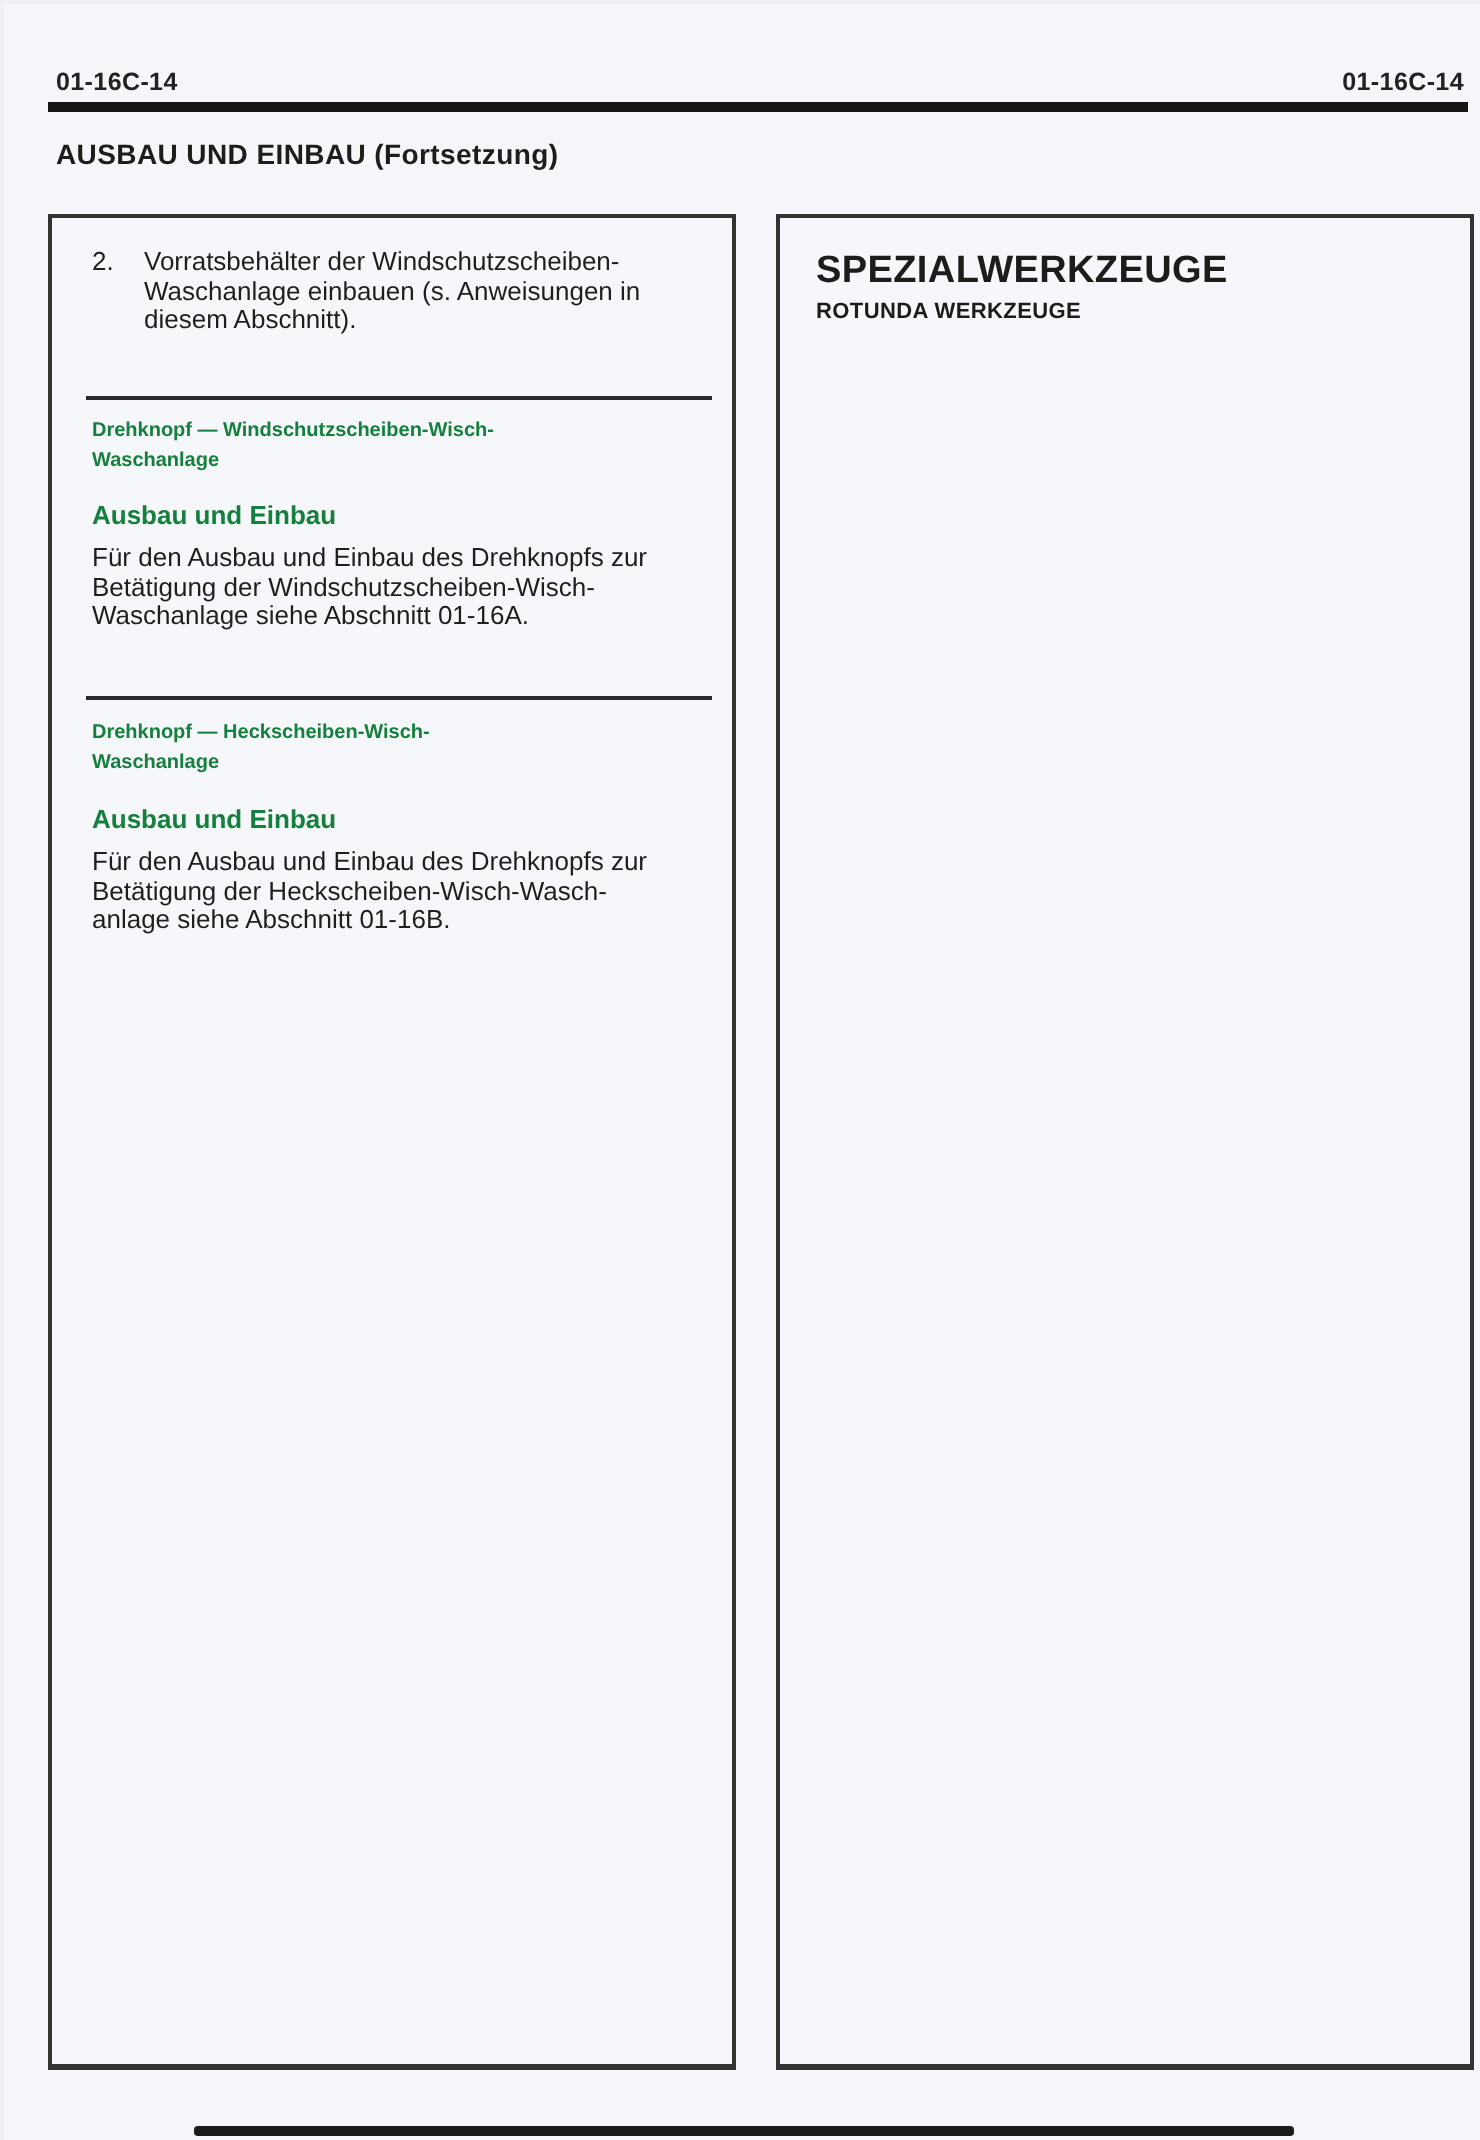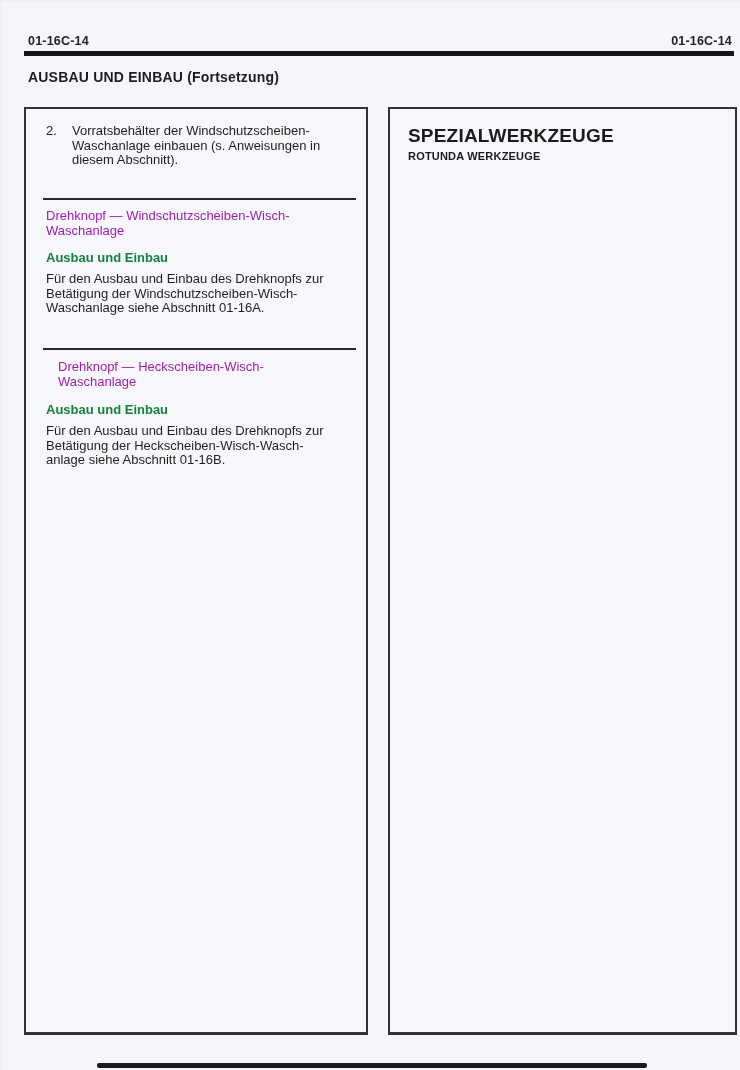--- a/index.html
+++ b/index.html
@@ -89,43 +89,43 @@
     height: 2px;
     background: #2a2a2a;
   }
   .divider.d1 { top: 89px; }
   .divider.d2 { top: 239px; }
 
   .blk-heading {
     position: absolute;
     left: 19px;
     width: 300px;
-    font-size: 13px;
-    font-weight: normal;
+    font-size: 10px;
+    font-weight: bold;
     line-height: 14.5px;
-    color: #a21caf;
+    color: #15803d;
   }
   .blk-sub {
     position: absolute;
     left: 19px;
     font-size: 13px;
     font-weight: bold;
     color: #15803d;
   }
   .blk-body {
     position: absolute;
     left: 19px;
     width: 308px;
     font-size: 13px;
     line-height: 14.5px;
   }
   .h1a { top: 99px; }
   .s1a { top: 140px; }
   .b1a { top: 162px; }
-  .h2a { top: 250px; margin-left: 12px; }
+  .h2a { top: 250px; }
   .s2a { top: 292px; }
   .b2a { top: 314px; }
 
   
   .sp-title {
     position: absolute;
     top: 15px;
     left: 17px;
     font-size: 19px;
     font-weight: bold;

